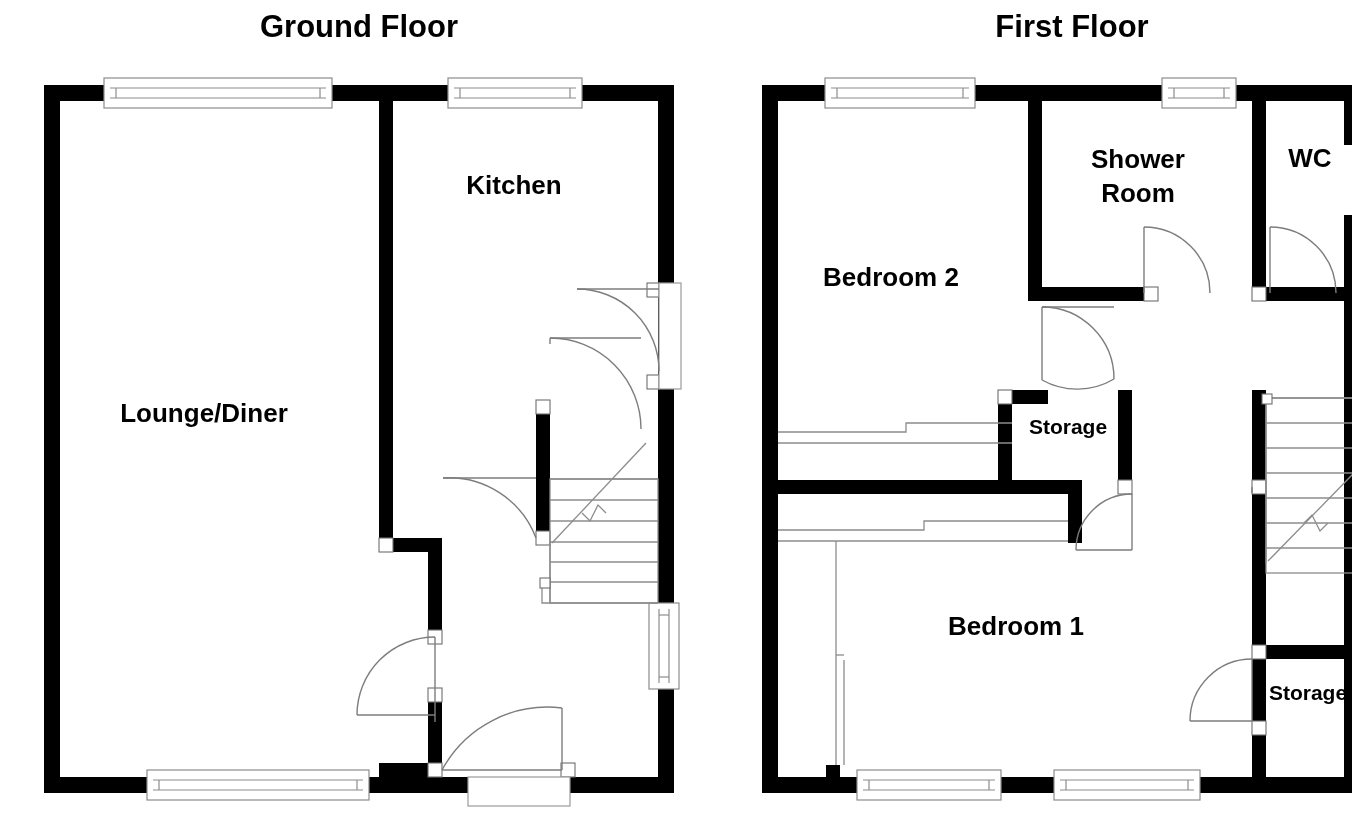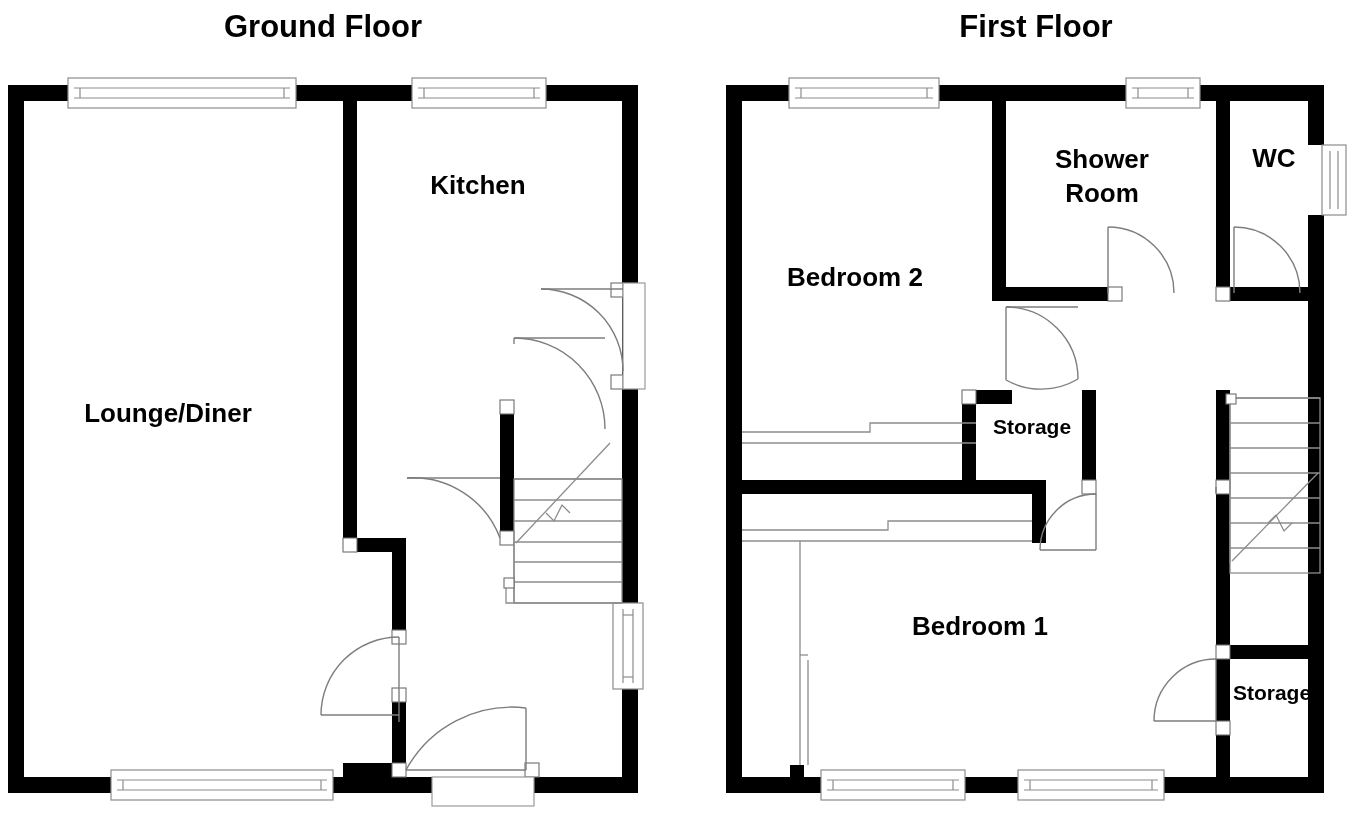--- a/index.html
+++ b/index.html
@@ -12,20 +12,21 @@
     height: 817px;
     font-family: "Liberation Sans", sans-serif;
     overflow: hidden;
     position: relative;
   }
   #plan-root {
     position: absolute;
     left: 0; top: 0;
     width: 1084px;
     height: 817px;
+    padding-left: 36px;
   }
   svg.floorplan {
     display: block;
   }
   .wall { fill: #000000; }
   .win-outer { fill: #ffffff; stroke: #8c8c8c; stroke-width: 1.2; }
   .win-bar { fill: none; stroke: #8c8c8c; stroke-width: 1.2; }
   .door-swing { fill: none; stroke: #7d7d7d; stroke-width: 1.4; }
   .door-leaf { fill: none; stroke: #7d7d7d; stroke-width: 1.4; }
   .stair-line { fill: none; stroke: #8c8c8c; stroke-width: 1.3; }

